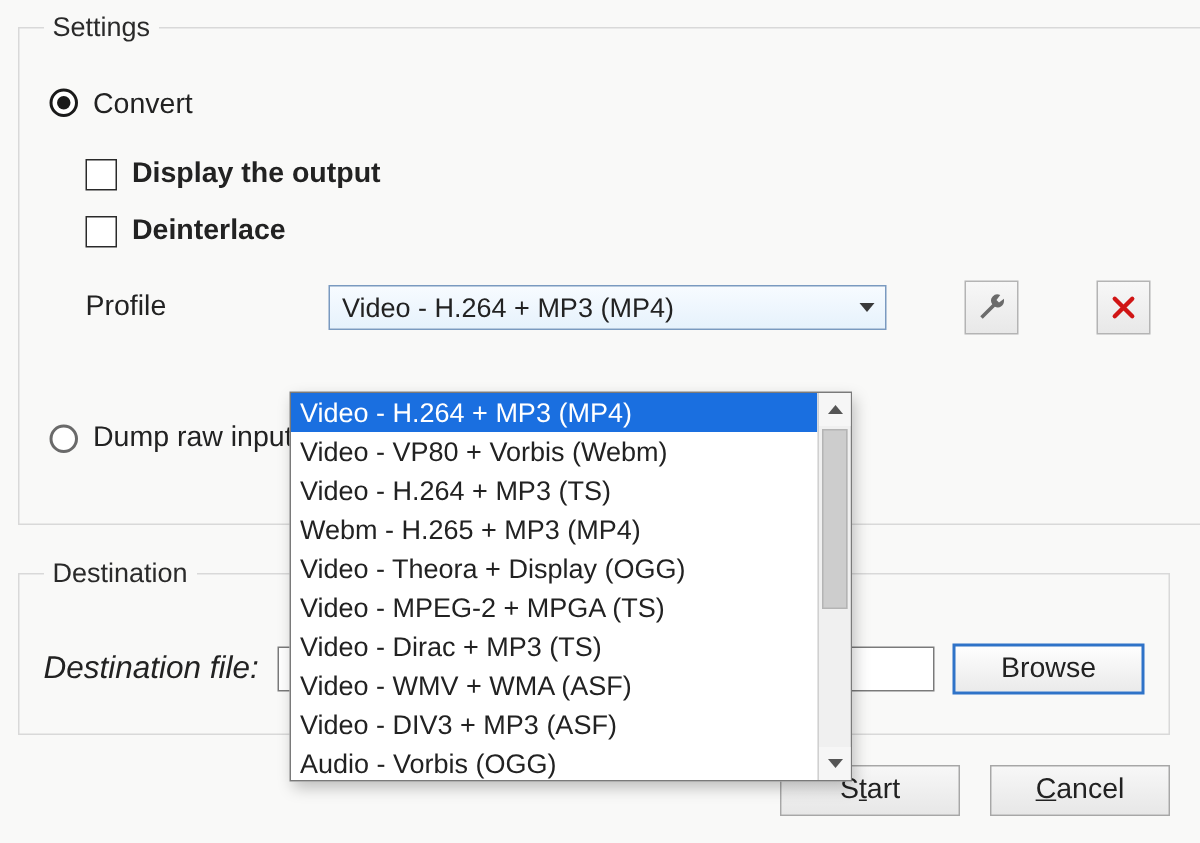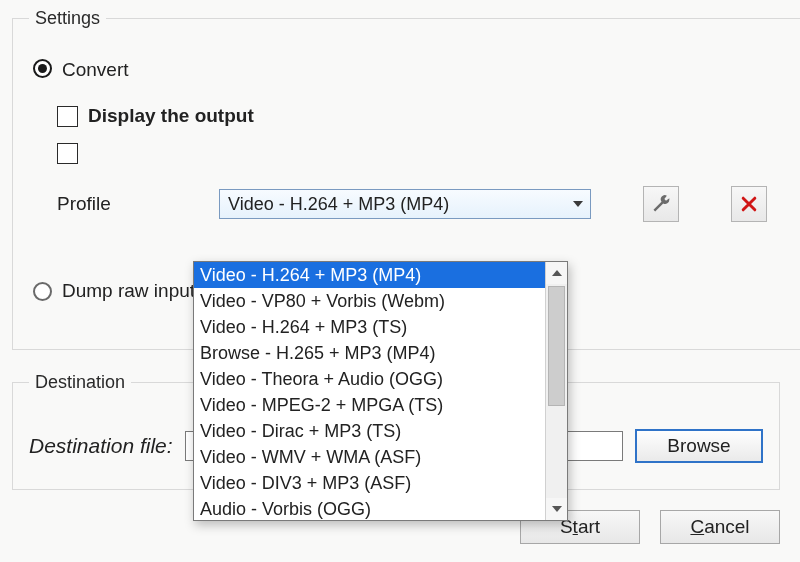--- a/index.html
+++ b/index.html
@@ -248,20 +248,21 @@
     <span class="radio-label">Convert</span>
   </div>
 
   <div class="cb-row">
     <span class="checkbox-box"></span>
     <span class="cb-label">Display the output</span>
   </div>
 
   <div class="cb-row">
     <span class="checkbox-box"></span>
+    <span class="cb-label">Deinterlace</span>
   </div>
 
   <div class="profile-row">
     <span class="profile-label">Profile</span>
     <div class="combo">
       <span>Video - H.264 + MP3 (MP4)</span>
       <span class="arrow"></span>
     </div>
     <span class="icon-btn">
       <svg viewBox="0 0 24 24">
@@ -310,22 +311,22 @@
       <span class="mnemonic">C</span>
       <span>ancel</span>
   </span>
 </div>
 
 <div class="dropdown">
   <div class="dd-list">
     <div class="dd-item selected">Video - H.264 + MP3 (MP4)</div>
     <div class="dd-item">Video - VP80 + Vorbis (Webm)</div>
     <div class="dd-item">Video - H.264 + MP3 (TS)</div>
-    <div class="dd-item">Browse - H.265 + MP3 (MP4)</div>
-    <div class="dd-item">Video - Theora + Audio (OGG)</div>
+    <div class="dd-item">Webm - H.265 + MP3 (MP4)</div>
+    <div class="dd-item">Video - Theora + Display (OGG)</div>
     <div class="dd-item">Video - MPEG-2 + MPGA (TS)</div>
     <div class="dd-item">Video - Dirac + MP3 (TS)</div>
     <div class="dd-item">Video - WMV + WMA (ASF)</div>
     <div class="dd-item">Video - DIV3 + MP3 (ASF)</div>
     <div class="dd-item">Audio - Vorbis (OGG)</div>
   </div>
   <div class="dd-scrollbar">
     <div class="sb-btn top">
         <span class="tri-up"></span>
       </div>

